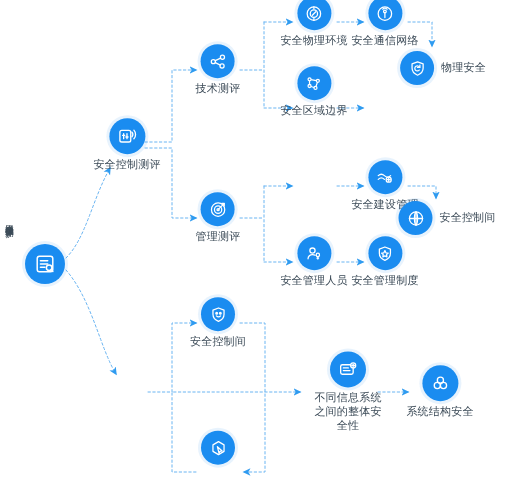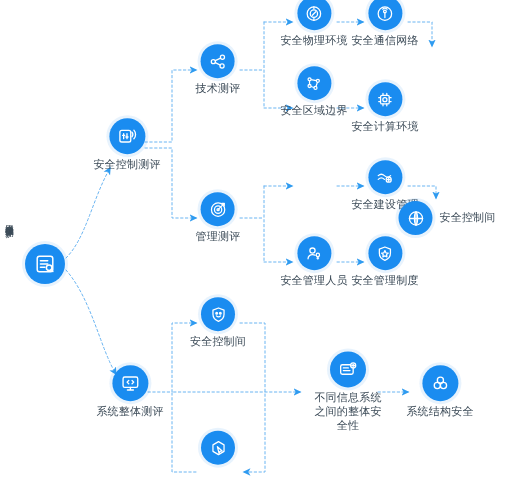--- a/index.html
+++ b/index.html
@@ -131,31 +131,31 @@
         <path d="M6.5 6.5 17 8.5 14 17.5 6.5 15z"></path>
         <circle cx="6.5" cy="6.5" r="1.9" fill="#1a8cf0"></circle>
         <circle cx="17" cy="8.5" r="1.9" fill="#1a8cf0"></circle>
         <circle cx="14" cy="17.5" r="1.9" fill="#1a8cf0"></circle>
         <circle cx="6.5" cy="15" r="1.9" fill="#1a8cf0"></circle>
       </svg>
     </div>
     <div class="nlabel">安全区域边界</div>
   </div>
 
-  <div class="node" style="left:385px;top:108px;">
-    <div class="disc" style="width:34px;height:34px;">
-      <svg width="19" height="19" viewBox="0 0 24 24" fill="none" stroke="#fff" stroke-width="1.6" stroke-linecap="round" stroke-linejoin="round">
-        <rect x="6.5" y="6.5" width="11" height="11" rx="2"></rect>
-        <circle cx="12" cy="12" r="2.6"></circle>
-        <path d="M9.6 4.2v2.3M14.4 4.2v2.3M9.6 17.5v2.3M14.4 17.5v2.3M4.2 9.6h2.3M4.2 14.4h2.3M17.5 9.6h2.3M17.5 14.4h2.3"></path>
-      </svg>
-    </div>
-    <div class="nlabel">安全计算环境</div>
-  </div>
-
+
+  <div class="node" style="left:443px;top:68px;flex-direction:row;align-items:center;">
+    <div class="disc" style="width:34px;height:34px;">
+      <svg width="19" height="19" viewBox="0 0 24 24" fill="none" stroke="#fff" stroke-width="1.6" stroke-linecap="round" stroke-linejoin="round">
+        <path d="M12 3.6 19 6.2v5.3c0 4.3-3 7.4-7 9-4-1.6-7-4.7-7-9V6.2z"></path>
+        <path d="M14.6 10.6a3.2 3.2 0 1 0-.5 3.4"></path>
+        <path d="M14.9 7.6v3.1h-3.1"></path>
+      </svg>
+    </div>
+    <div class="nlabel" style="margin:0 0 0 7px;">物理安全</div>
+  </div>
 
   <div class="node" style="left:218px;top:218px;">
     <div class="disc" style="width:34px;height:34px;">
       <svg width="19" height="19" viewBox="0 0 24 24" fill="none" stroke="#fff" stroke-width="1.6" stroke-linecap="round" stroke-linejoin="round">
         <circle cx="12" cy="12" r="8.4"></circle>
           <circle cx="12" cy="12" r="4.6"></circle>
           <circle cx="12" cy="12" r="1.4"></circle>
         <path d="M12.6 11.4 19.6 4.4M16.6 4.1l3.3-.1-.1 3.3"></path>
       </svg>
     </div>
@@ -201,30 +201,20 @@
     <div class="disc" style="width:34px;height:34px;">
       <svg width="19" height="19" viewBox="0 0 24 24" fill="none" stroke="#fff" stroke-width="1.6" stroke-linecap="round" stroke-linejoin="round">
         <circle cx="12" cy="12" r="8.3"></circle>
         <path d="M3.7 12h16.6M12 3.7v16.6"></path>
         <path d="M12 3.7c2.6 2.5 2.6 14.1 0 16.6M12 3.7c-2.6 2.5-2.6 14.1 0 16.6"></path>
       </svg>
     </div>
     <div class="nlabel" style="margin:0 0 0 7px;">安全控制间</div>
   </div>
 
-  <div class="node" style="left:130px;top:392px;">
-    <div class="disc" style="width:36px;height:36px;">
-      <svg width="20" height="20" viewBox="0 0 24 24" fill="none" stroke="#fff" stroke-width="1.6" stroke-linecap="round" stroke-linejoin="round">
-        <rect x="3.2" y="4.6" width="17.6" height="12.4" rx="2"></rect>
-        <path d="M12 17v3M8.4 20.2h7.2"></path>
-        <path d="m10 8.8-2 2 2 2M14 8.8l2 2-2 2"></path>
-      </svg>
-    </div>
-    <div class="nlabel">系统整体测评</div>
-  </div>
 
   <div class="node" style="left:218px;top:323px;">
     <div class="disc" style="width:34px;height:34px;">
       <svg width="19" height="19" viewBox="0 0 24 24" fill="none" stroke="#fff" stroke-width="1.6" stroke-linecap="round" stroke-linejoin="round">
         <path d="M12 3.6 19 6.2v5.3c0 4.3-3 7.4-7 9-4-1.6-7-4.7-7-9V6.2z"></path>
         <circle cx="9.7" cy="10.4" r="1.1" fill="#fff"></circle>
         <circle cx="14.3" cy="10.4" r="1.1" fill="#fff"></circle>
         <path d="M9.3 13.6c1.6 1.5 3.8 1.5 5.4 0"></path>
       </svg>
     </div>

